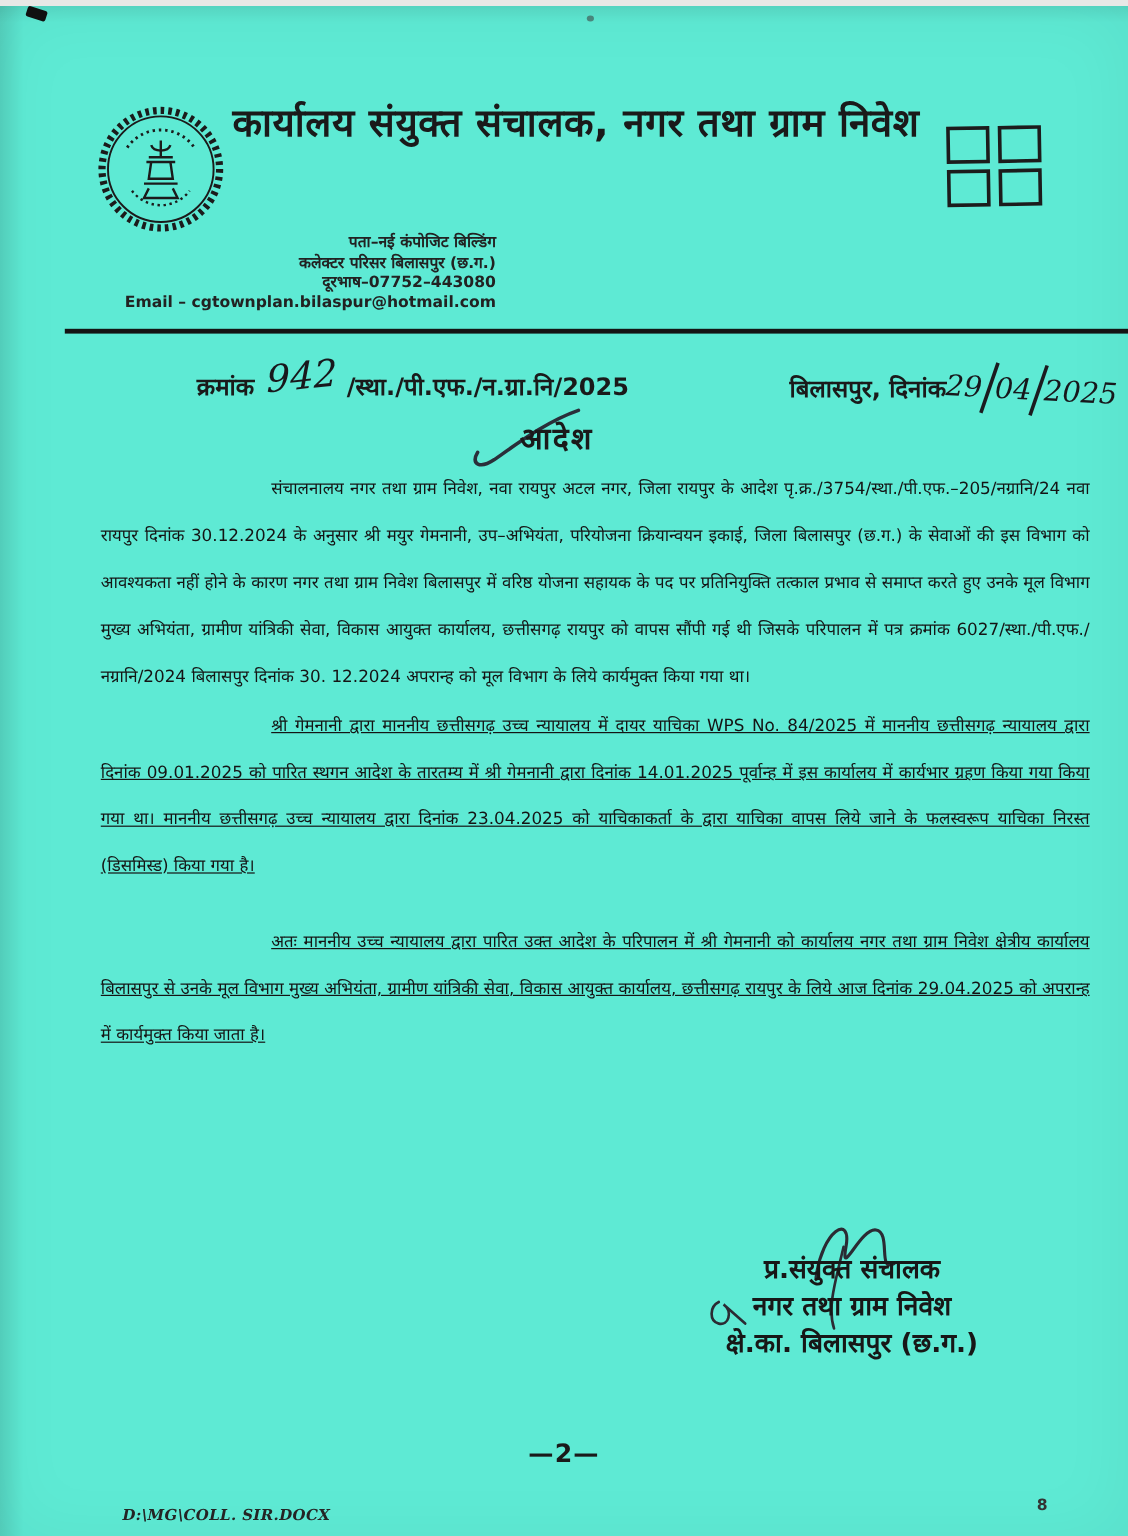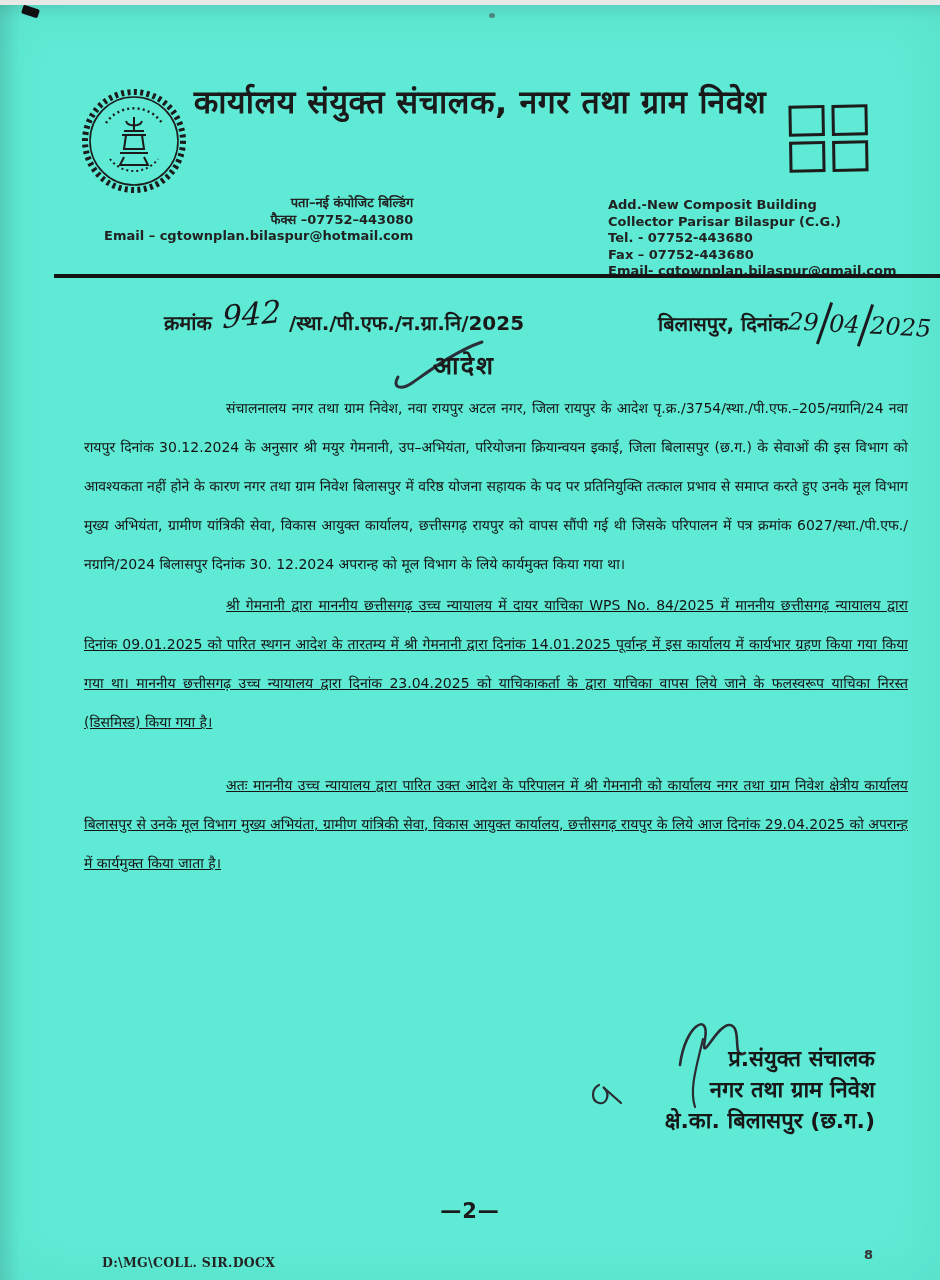--- a/index.html
+++ b/index.html
@@ -54,28 +54,28 @@
   .tick-svg{position:absolute;left:388px;top:332px;}
 
   
   .body-text{position:absolute;left:84px;top:384px;width:824px;}
   .body-text p{margin:0;font-size:14px;line-height:39px;text-align:justify;
     text-indent:142px;color:#141414;}
   .body-text p + p{margin-top:2px;text-decoration:underline;}
   .body-text p.gap{margin-top:24px;}
 
   
-  .signature{position:absolute;left:545px;top:1038px;width:330px;text-align:right;
+  .signature{position:absolute;left:545px;top:1038px;width:330px;text-align:center;
     font-size:22px;font-weight:700;line-height:31px;color:#171717;}
   .sig-svg{position:absolute;left:585px;top:998px;}
 
   .page-number{position:absolute;left:0;right:0;top:1194px;text-align:center;
     font-size:21px;font-weight:700;letter-spacing:1px;}
   .file-path{position:absolute;left:102px;top:1250px;font-size:12.5px;font-weight:700;
-    font-family:"DejaVu Serif","Liberation Serif",serif;color:#242424;letter-spacing:.3px;}
+    font-family:"DejaVu Serif","Liberation Serif",serif;color:#242424;letter-spacing:.3px;font-style:italic;}
   .corner-digit{position:absolute;left:864px;top:1242px;font-size:13px;font-weight:700;color:#333;}
 </style>
 </head>
 <body>
 
 <div class="page">
 
   <div class="edge-shade-left"></div>
   <div class="edge-shade-top"></div>
   <div class="speck1"></div>
@@ -106,29 +106,23 @@
 
   <div class="squares">
     <div class="sq"></div>
     <div class="sq"></div>
     <div class="sq"></div>
     <div class="sq"></div>
   </div>
 
   <div class="contact contact-left">
     <div>पता–नई कंपोजिट बिल्डिंग</div>
-    <div>फैक्स –07752–443080</div>
+    <div>कलेक्टर परिसर बिलासपुर (छ.ग.)</div>
+    <div>दूरभाष–07752–443080</div>
     <div>Email – cgtownplan.bilaspur@hotmail.com</div>
-  </div>
-  <div class="contact contact-right">
-    <div>Add.-New Composit Building</div>
-    <div>Collector  Parisar Bilaspur (C.G.)</div>
-    <div>Tel.  - 07752-443680</div>
-    <div>Fax – 07752-443680</div>
-    <div>Email- cgtownplan.bilaspur@gmail.com</div>
   </div>
 
   <div class="rule"></div>
 
   <div class="ref-left">
     <span>क्रमांक</span><span class="hand-no">942</span><span>/स्था./पी.एफ./न.ग्रा.नि/2025</span>
   </div>
   <div class="ref-right">
     <span>बिलासपुर, दिनांक</span><span class="hand-date"><span>29</span><span class="dslash"></span><span>04</span><span class="dslash"></span><span>2025</span></span>
   </div>

